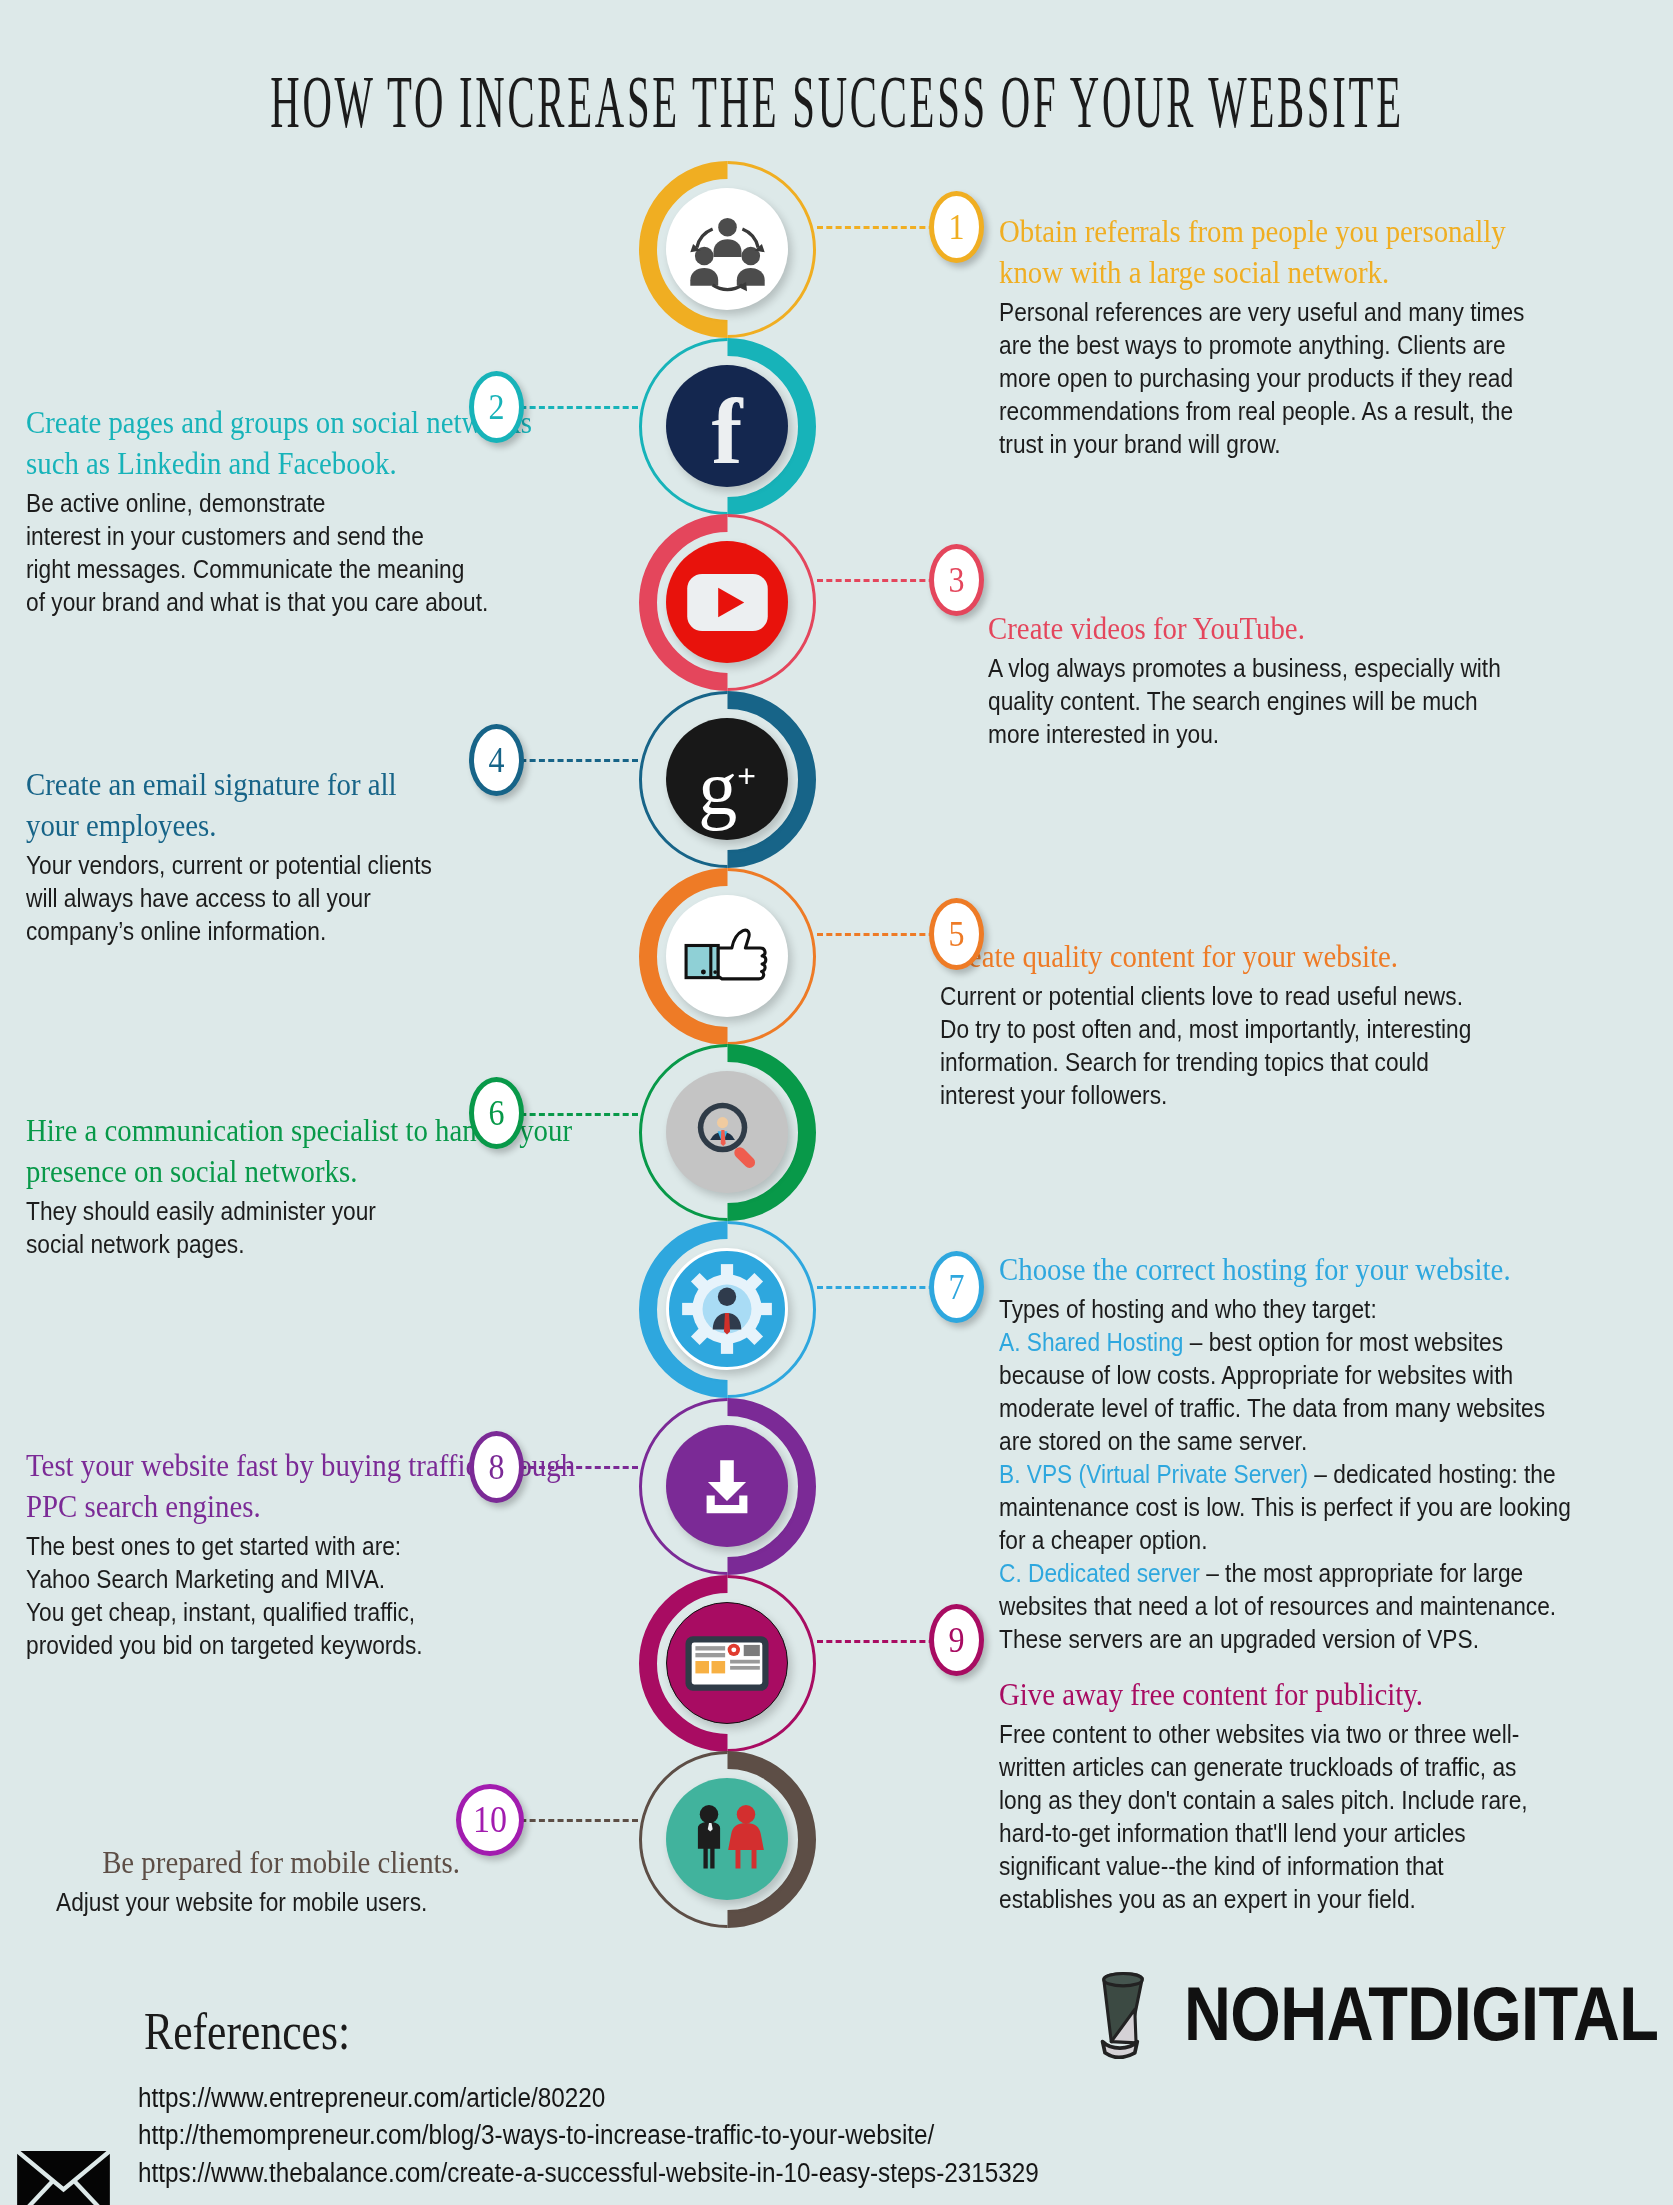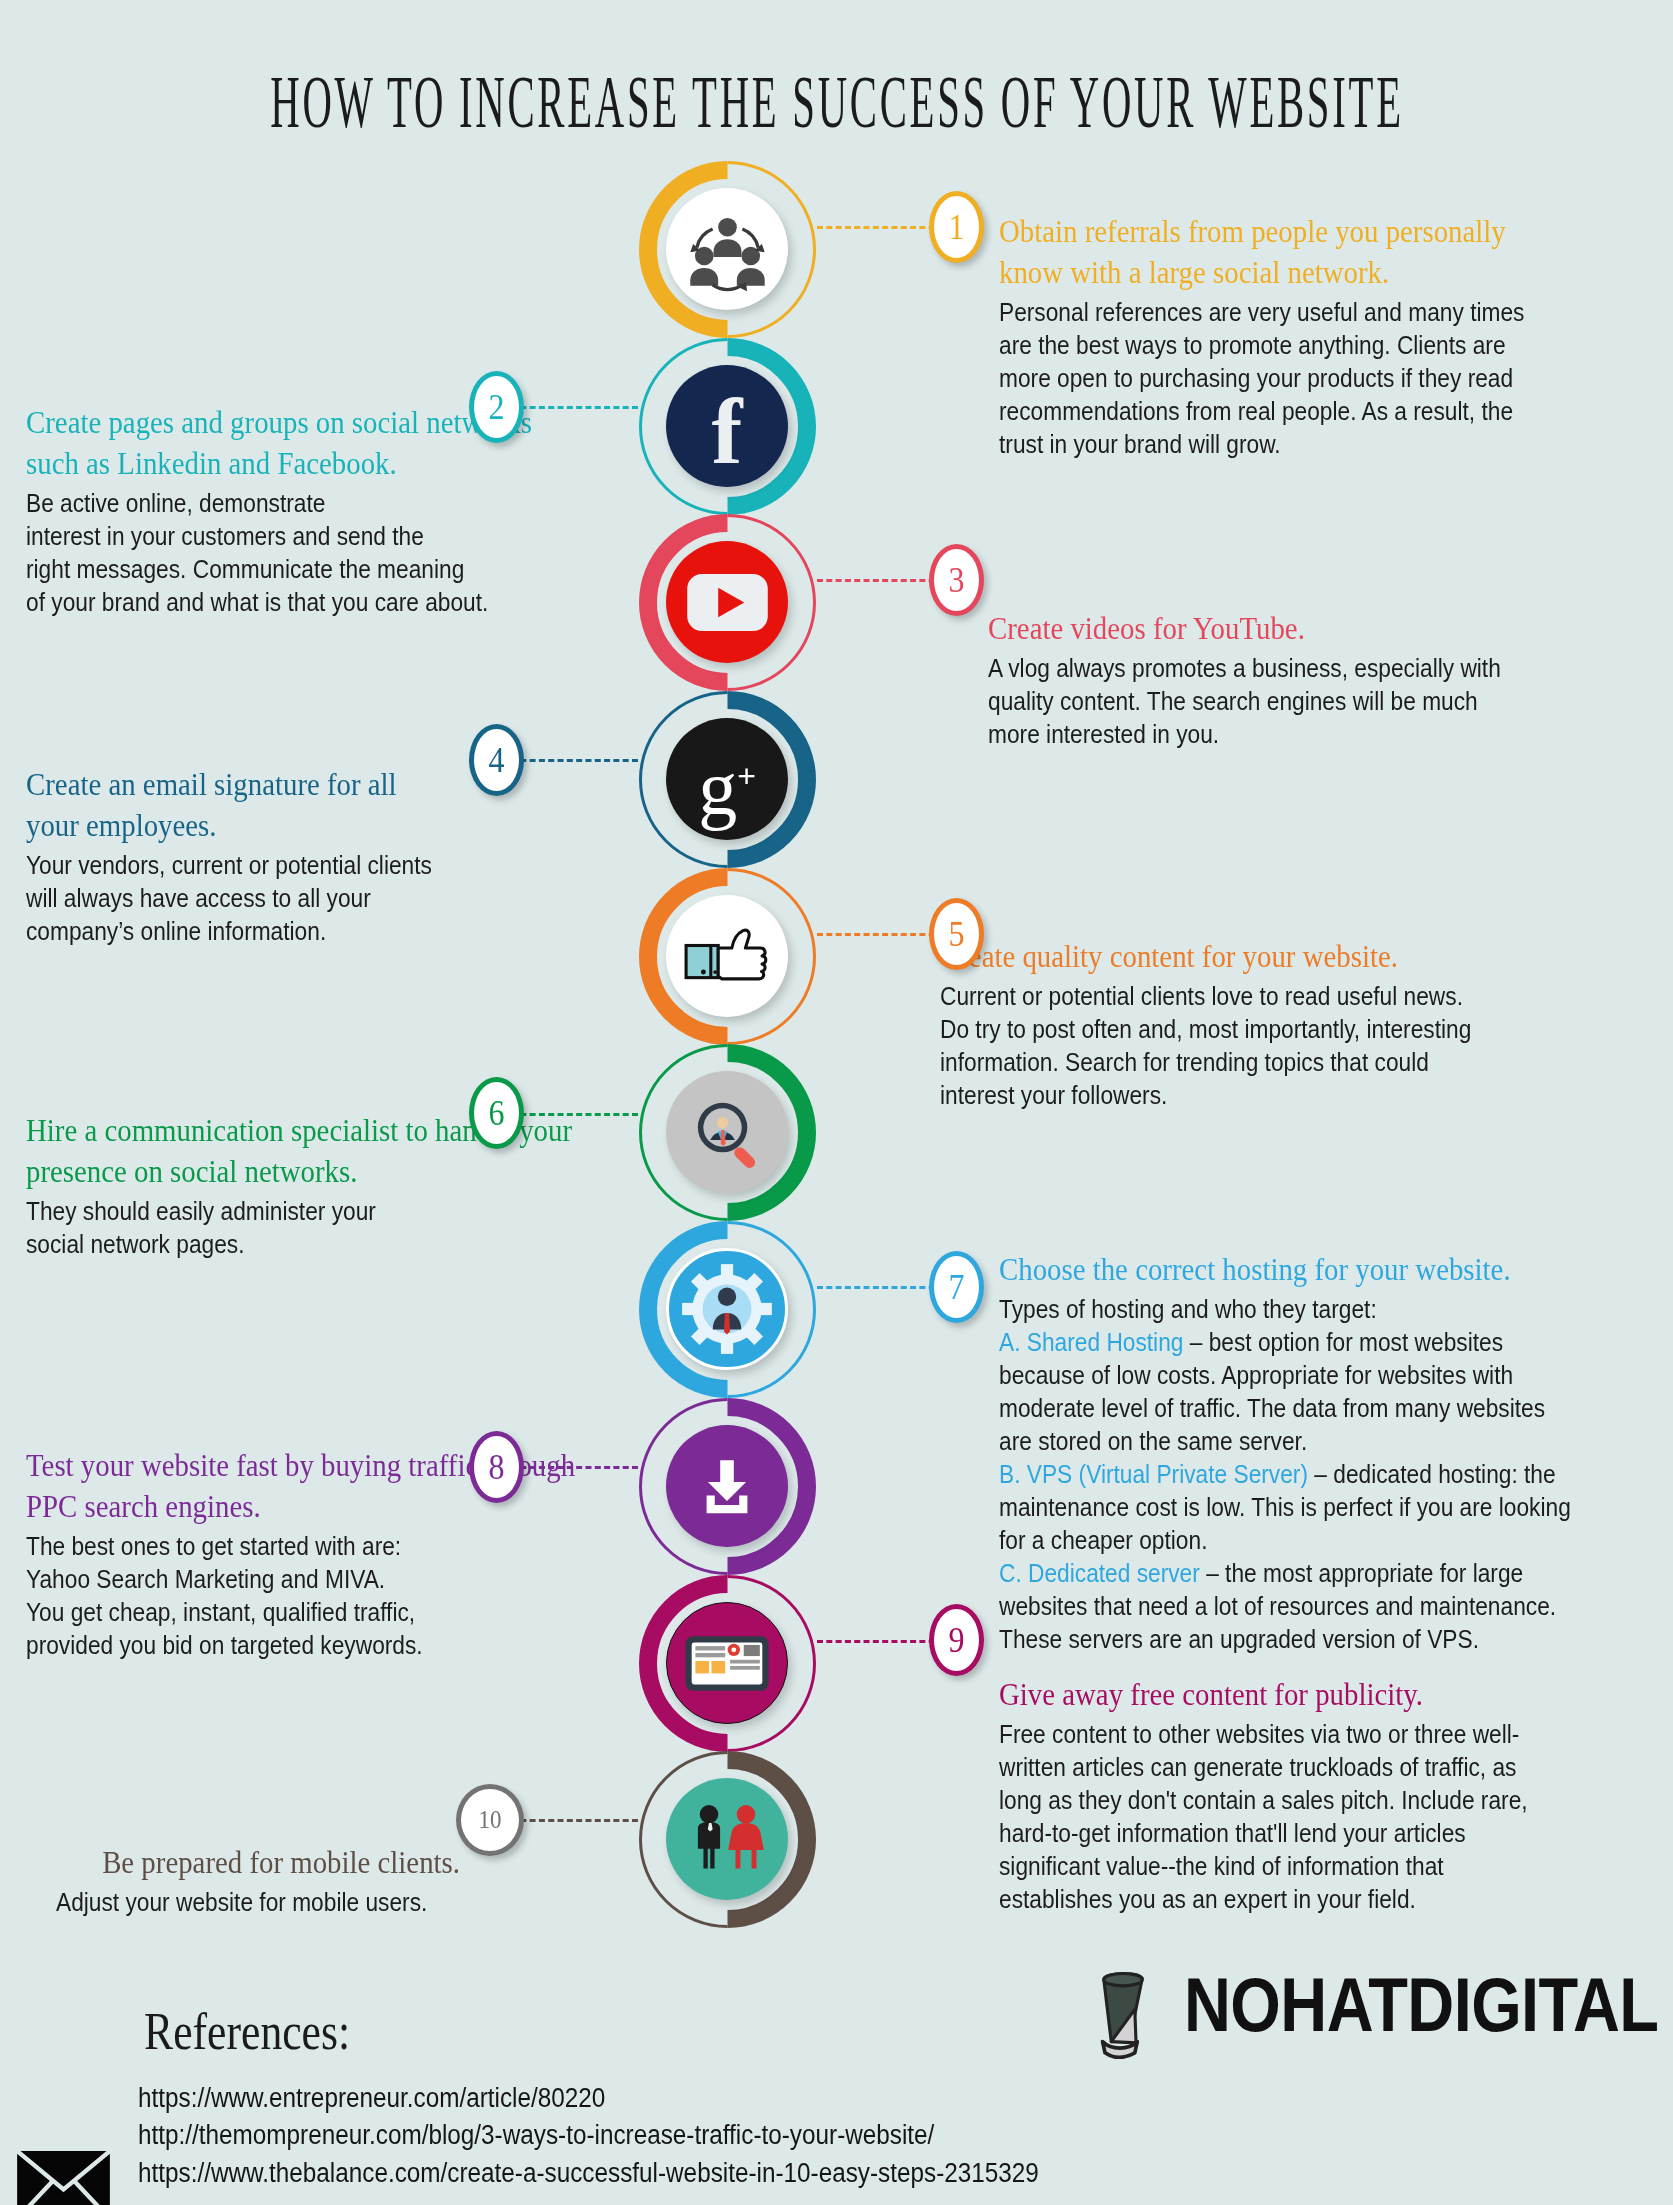--- a/index.html
+++ b/index.html
@@ -102,21 +102,21 @@
     transform: scaleX(0.84); transform-origin: left top;
   }
   #ref-list {
     position: absolute; left: 138px; top: 115px;
     font-family: "Liberation Sans", sans-serif;
     font-size: 27px; line-height: 1.38; color: #151515;
     transform: scaleX(0.90); transform-origin: left top;
     white-space: pre-line;
   }
   #env-icon { position: absolute; left: 17.4px; top: 186px; }
-  #logo { position: absolute; left: 1079px; top: 1.2px; display: flex; align-items: flex-start; gap: 12.4px; }
+  #logo { position: absolute; left: 1079px; top: 1.2px; display: flex; align-items: center; gap: 12.4px; }
   #logo-text {
     font-family: "Liberation Sans", sans-serif;
     font-weight: bold; font-size: 67px; color: #111;
     letter-spacing: -0.6px;
     transform: scaleX(0.97) scaleY(1.12);
     transform-origin: left center;
   }
 </style>
 </head>
 <body>
@@ -318,21 +318,21 @@
     </div>
   <div class="badge" style="color:#2EA7DE; left:929px; top:1090px">
       <span>7</span>
     </div>
   <div class="badge" style="color:#7B2A96; left:469px;  top:1270px">
       <span>8</span>
     </div>
   <div class="badge" style="color:#A80C62; left:929px; top:1443px">
       <span>9</span>
     </div>
-  <div class="badge wide" style="color:#737373; left:456px; top:1623px;font-size:23px">
+  <div class="badge wide" style="color:#a21caf; left:456px; top:1623px;font-size:34px">
       <span>10</span>
     </div>
 
 </div>
 
 <div class="block" style="left:999px; top:186px; width:645px">
   <div class="head" style="color:#F0AE22">Obtain referrals from people you personally
 know with a large social network.</div>
   <div class="body">Personal references are very useful and many times
 are the best ways to promote anything. Clients are

